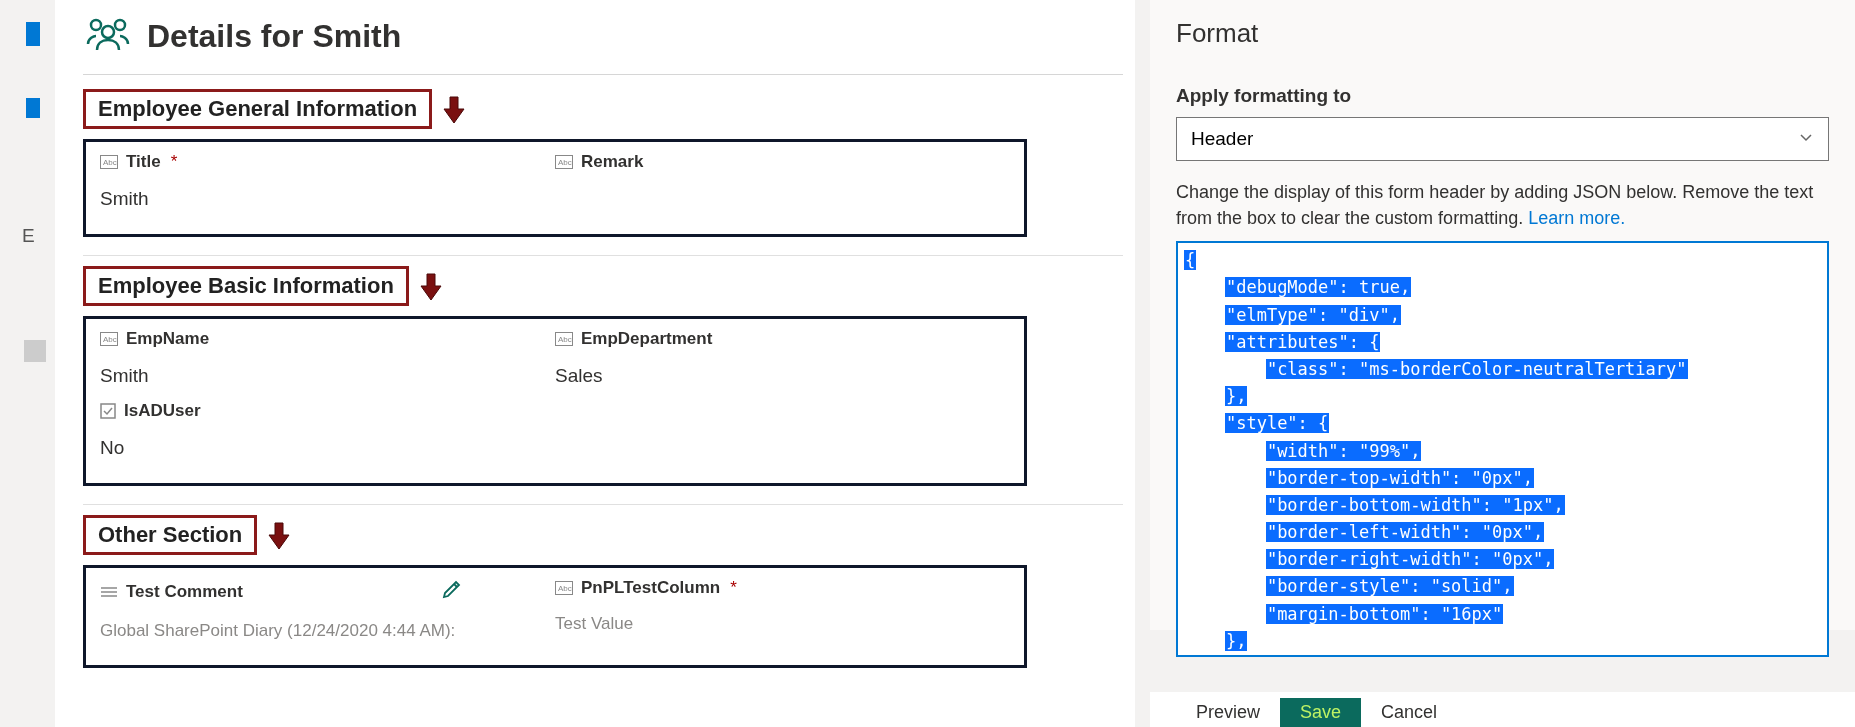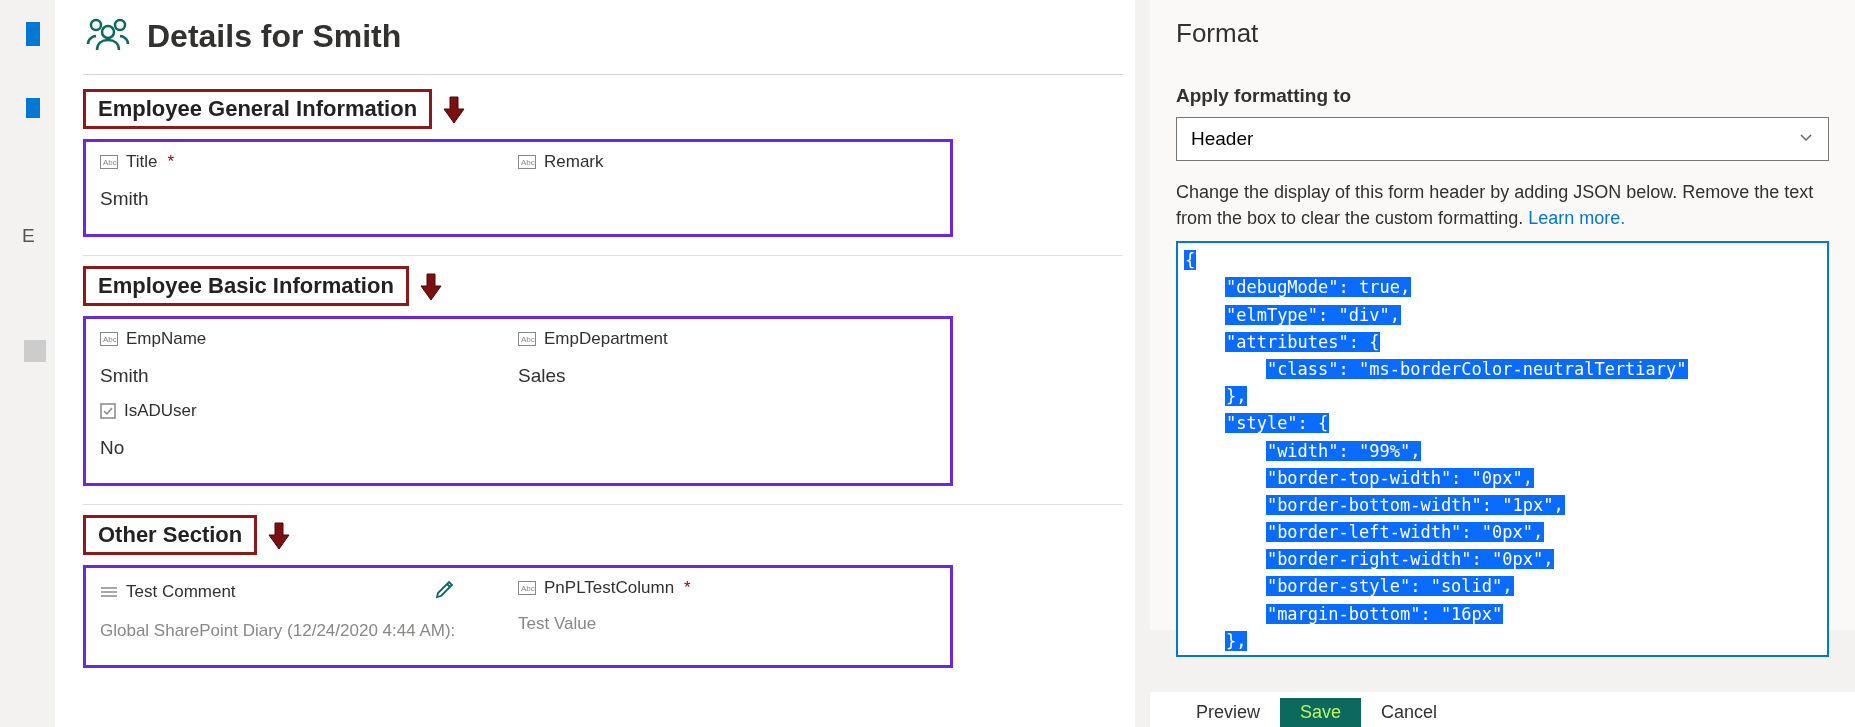--- a/index.html
+++ b/index.html
@@ -80,43 +80,43 @@
   .section-heading {
     display: inline-block;
     font-size: 22px;
     font-weight: 700;
     color: #222;
     border: 3px solid #8b1a1a;
     padding: 4px 12px;
   }
   .down-arrow-icon { color: #7a1010; }
   .section-fields {
-    border: 3px solid #6d28d9;
+    border: 3px solid #0f172a;
     margin-top: 10px;
     padding: 10px 14px;
     display: flex;
     flex-wrap: wrap;
-    width: 870px;
+    width: 944px;
   }
   .field {
     width: 50%;
     margin-bottom: 14px;
   }
   .field-label-row {
     display: flex;
     align-items: center;
     gap: 8px;
     font-size: 17px;
     color: #323130;
   }
   .field-icon {
     color: #5f5f5f;
     display: inline-flex;
   }
-  .field-label { font-weight: 400; }
+  .field-label { font-weight: 700; }
   .req { color: #a80000; margin-left: 2px; }
   .field-value {
     font-size: 19px;
     color: #323130;
     margin-top: 16px;
   }
   .field-value.faded { color: #8a8886; font-size: 17px; }
   .edit-pencil { margin-left: 190px; color: #0b6a5d; }
   .format-panel {
     position: absolute;

